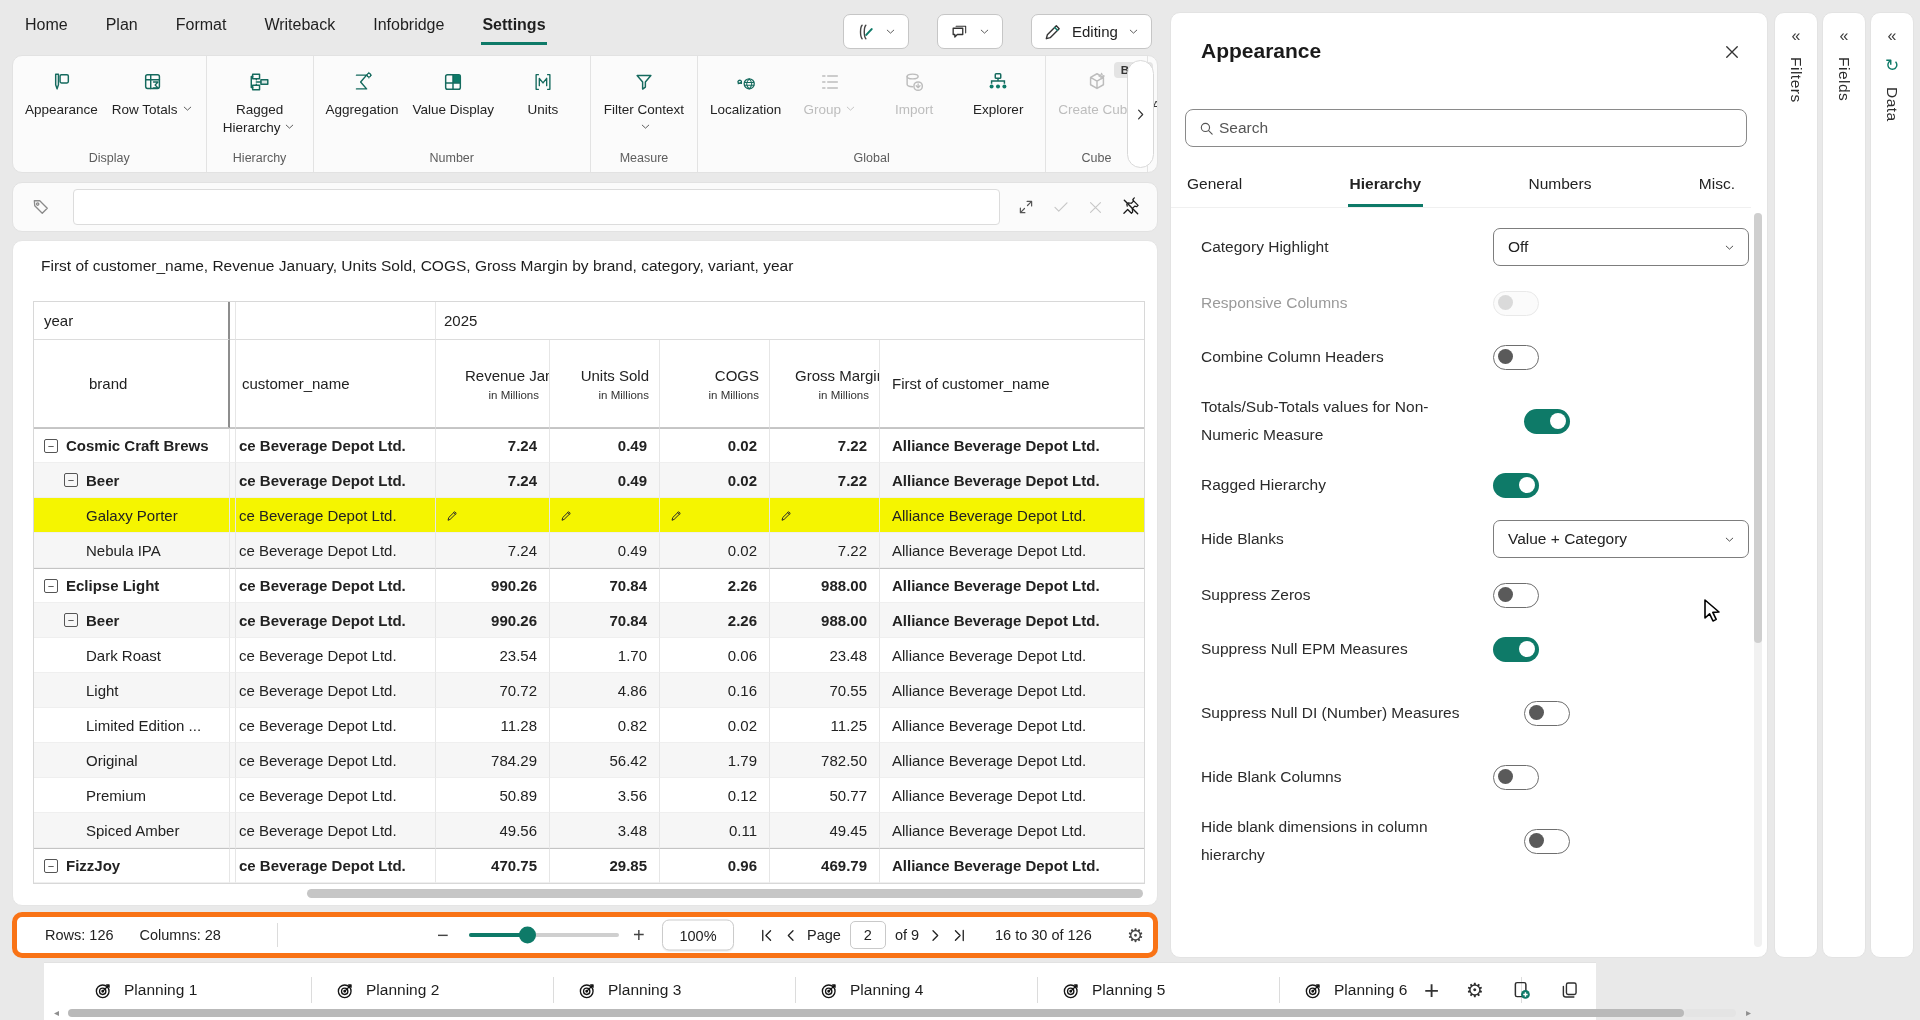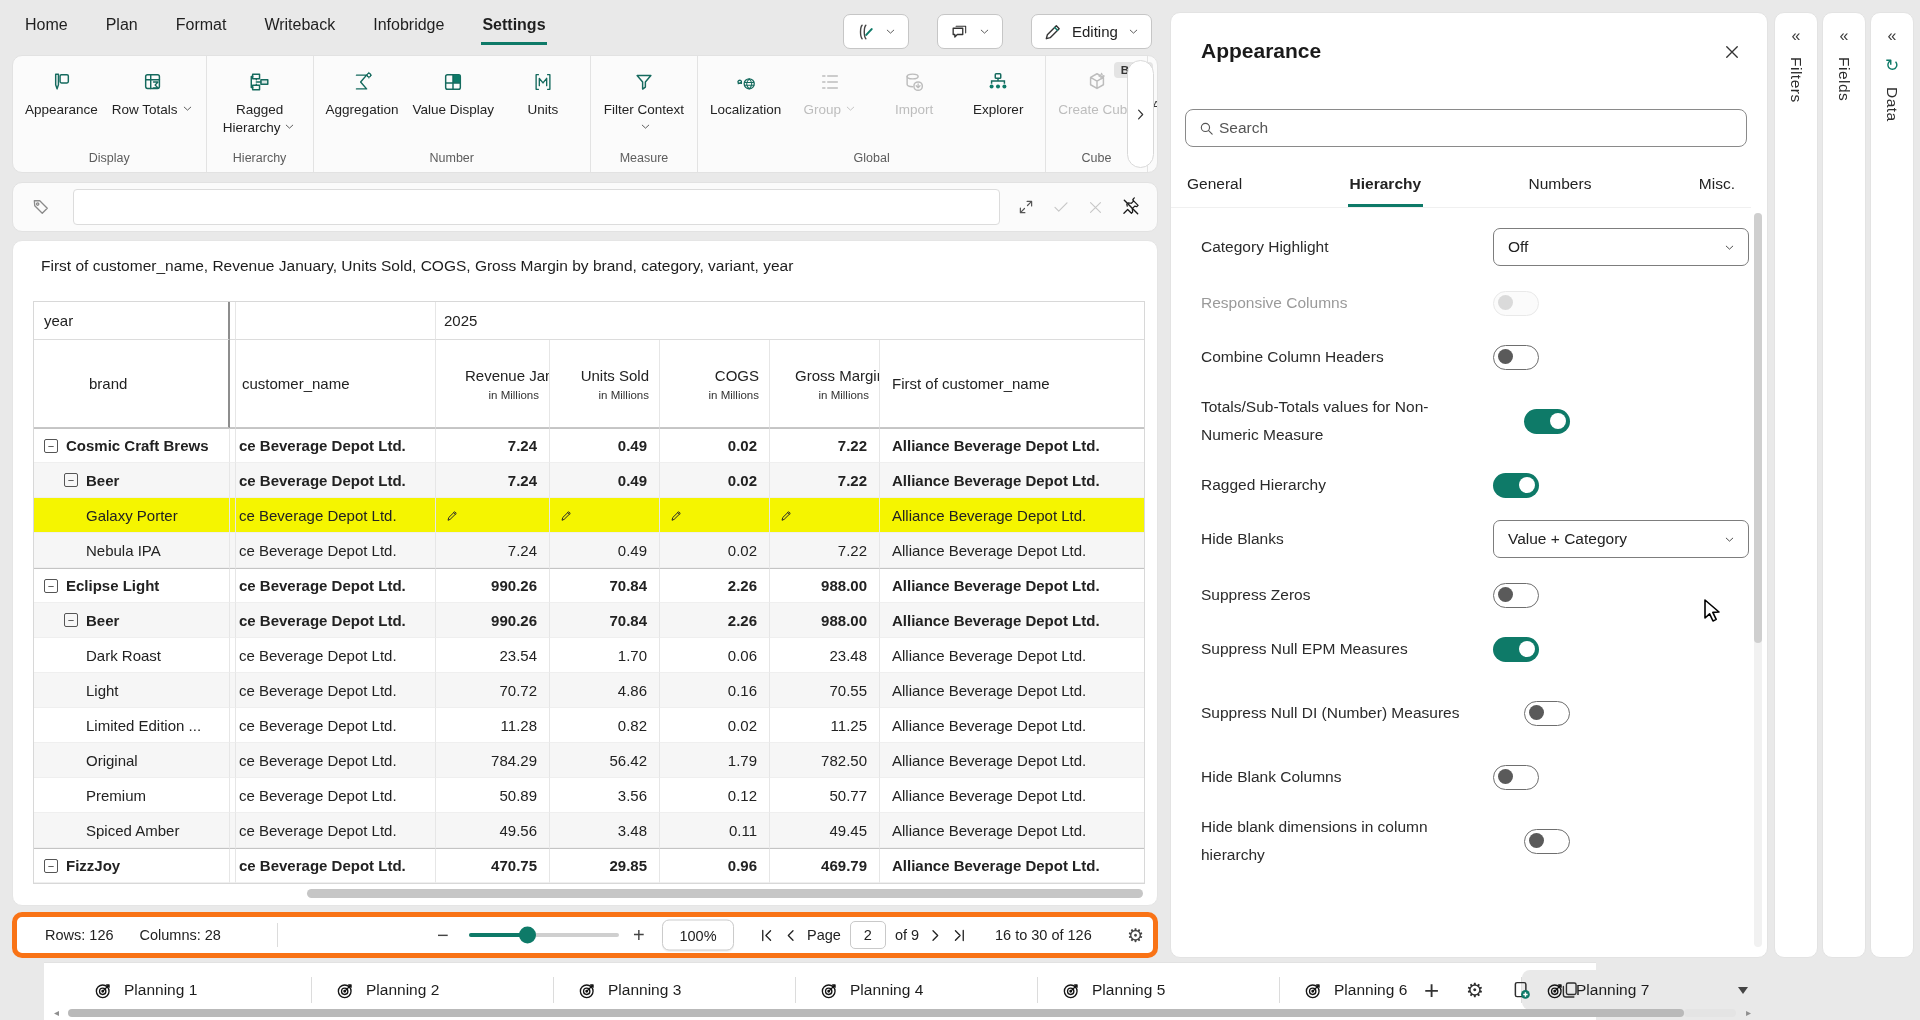--- a/index.html
+++ b/index.html
@@ -781,36 +781,20 @@
           <svg width="19" height="19" viewBox="0 0 24 24" fill="none" stroke="currentColor" stroke-width="1.6" stroke-linecap="round" stroke-linejoin="round">
             <circle cx="11" cy="13" r="8" stroke-width="1.7"></circle>
             <circle cx="11" cy="13" r="4" stroke-width="1.7"></circle>
             <circle cx="11" cy="13" r="1" fill="currentColor"></circle>
             <path d="M11 13 L18.5 5.5 M16 5 h3 v3" stroke-width="1.7"></path>
           </svg>
         </span>
         <span>Planning 6</span>
       </div>
       <span class="sdiv"></span>
-      <div class="stab act">
-        <span class="ico">
-          <svg width="19" height="19" viewBox="0 0 24 24" fill="none" stroke="currentColor" stroke-width="1.6" stroke-linecap="round" stroke-linejoin="round">
-            <circle cx="11" cy="13" r="8" stroke-width="1.7"></circle>
-            <circle cx="11" cy="13" r="4" stroke-width="1.7"></circle>
-            <circle cx="11" cy="13" r="1" fill="currentColor"></circle>
-            <path d="M11 13 L18.5 5.5 M16 5 h3 v3" stroke-width="1.7"></path>
-          </svg>
-        </span>
-        <span>Planning 7</span>
-        <span class="caret">
-          <svg width="10" height="7" viewBox="0 0 10 7">
-            <path d="M0 0 h10 L5 7 Z" fill="#444"></path>
-          </svg>
-        </span>
-      </div>
     </div>
   <div class="sheet-actions">
     <span class="plus">+</span>
     <span class="gear">⚙</span>
     <span class="js-ico">
         <svg width="21" height="21" viewBox="0 0 24 24" fill="none" stroke="currentColor" stroke-width="1.7">
           <rect x="5" y="3" width="12" height="16" rx="2"></rect>
           <circle cx="16.5" cy="16.5" r="5" fill="#0e7a68" stroke="none"></circle>
           <path d="M16.5 14 v5 M14 16.5 h5" stroke="#fff" stroke-width="1.6"></path>
         </svg>

